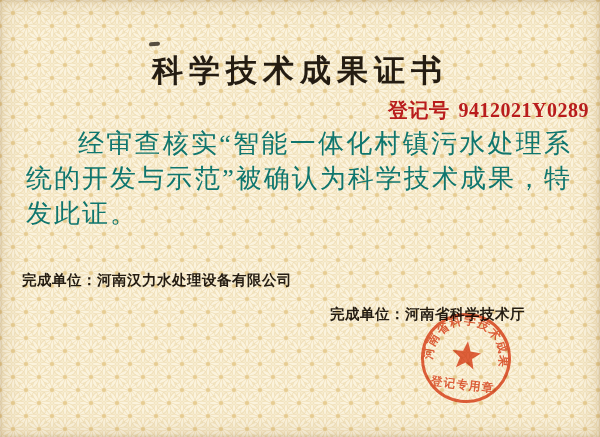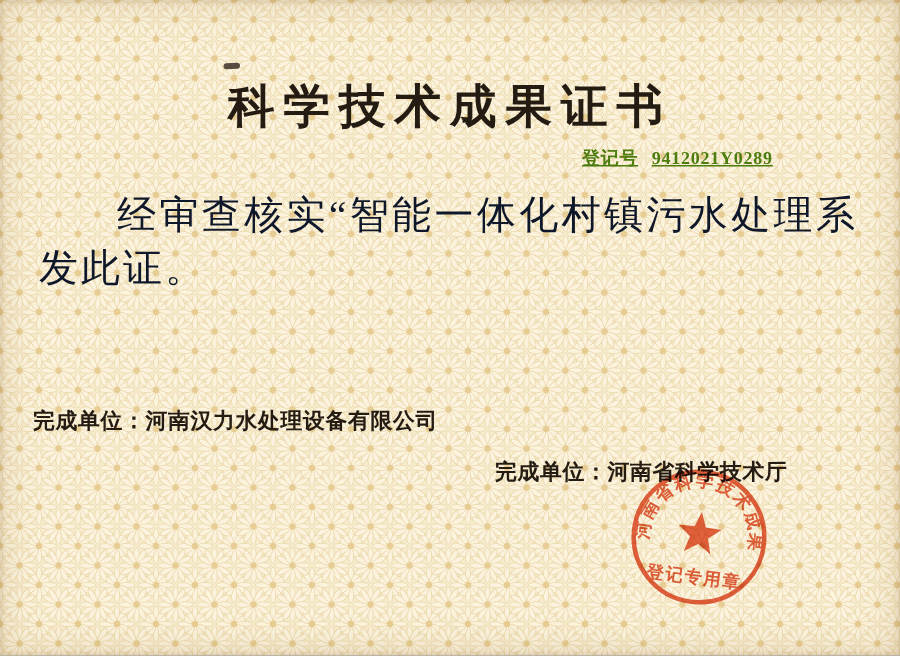--- a/index.html
+++ b/index.html
@@ -5,26 +5,26 @@
   html,body{margin:0;padding:0;background:#888;}
   .stage{position:relative;width:600px;height:437px;overflow:hidden;
          background:#f6ebcc;font-family:"Liberation Sans",sans-serif;color:#241a10;}
   .bg{position:absolute;left:0;top:0;width:600px;height:437px;display:block;}
   .vignette{position:absolute;inset:0;pointer-events:none;
             box-shadow:inset 0 0 26px rgba(140,100,40,.22), inset 0 0 4px rgba(120,85,30,.25);}
   .artifact{position:absolute;left:149px;top:42px;width:11px;height:4px;
             background:#3a3026;border-radius:2px;transform:rotate(-4deg);opacity:.85;}
   .title{position:absolute;left:0;right:0;top:50px;margin:0;text-align:center;
          font-size:31px;font-weight:bold;letter-spacing:6px;color:#241c12;}
-  .regno{position:absolute;left:388px;top:97px;font-size:12px;font-weight:bold;
-         letter-spacing:.5px;color:#4d7c0f;text-decoration:underline;}
+  .regno{position:absolute;left:388px;top:97px;font-size:20px;font-weight:bold;
+         letter-spacing:.5px;color:#b91c1c;}
   .regno .num{margin-left:9px;font-family:"Liberation Serif",serif;}
   .body{position:absolute;left:26px;top:126px;width:546px;
         font-family:"Liberation Serif",serif;font-size:26px;line-height:35px;
-        letter-spacing:2px;color:#0f172a;font-weight:500;}
+        letter-spacing:2px;color:#0f766e;font-weight:500;}
   .bl{text-align:justify;text-align-last:justify;}
   .bl1{text-indent:52px;}
   .bl3{text-align-last:left;}
   .kv{position:absolute;font-size:14.5px;font-weight:bold;letter-spacing:.5px;
       color:#241c12;white-space:nowrap;}
   .unit{left:22px;top:271px;font-family:Liberation Mono, monospace;}
   .authority{left:330px;top:305px;}
   .issuedate{left:330px;top:341px;}
   .issuedate .dateval{font-size:18.5px;letter-spacing:1.5px;vertical-align:-1px;}
   .seal{position:absolute;left:408px;top:300px;width:116px;height:116px;
@@ -71,20 +71,21 @@
   <div class="artifact"></div>
 
   <h1 class="title">科学技术成果证书</h1>
 
   <div class="regno">
     <span>登记号</span><span class="num">9412021Y0289</span>
   </div>
 
   <div class="body">
     <div class="bl bl1">经审查核实“智能一体化村镇污水处理系</div>
+    <div class="bl bl2">统的开发与示范”被确认为科学技术成果，特</div>
     <div class="bl bl3">发此证。</div>
   </div>
 
   <div class="kv unit">
     <span>完成单位：</span><span>河南汉力水处理设备有限公司</span>
   </div>
 
   <div class="kv authority">
     <span>完成单位：</span><span>河南省科学技术厅</span>
   </div>

